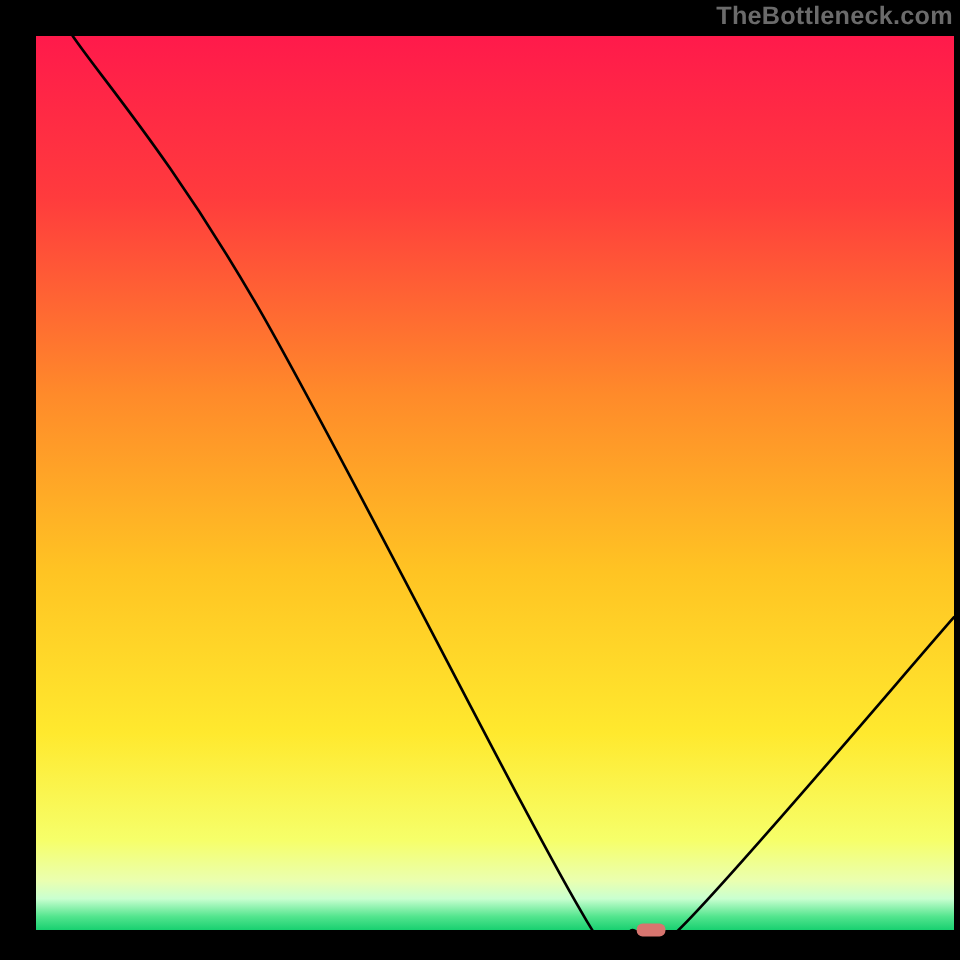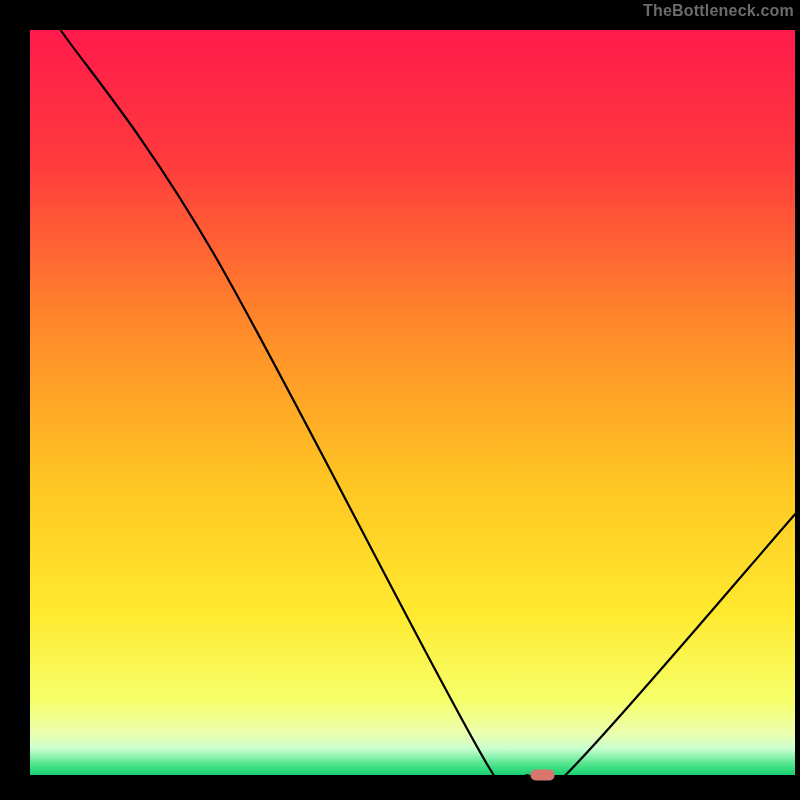--- a/index.html
+++ b/index.html
@@ -16,21 +16,21 @@
     height: 800px;
   }
   svg {
     display: block;
   }
   .watermark {
     position: absolute;
     top: 2px;
     right: 6px;
     font-family: Arial, Helvetica, sans-serif;
-    font-size: 16px;
+    font-size: 21px;
     font-weight: 600;
     color: #6b6b6b;
     letter-spacing: 0.2px;
     user-select: none;
   }
 </style>
 </head>
 <body>
 
 <div class="chart-wrap">

